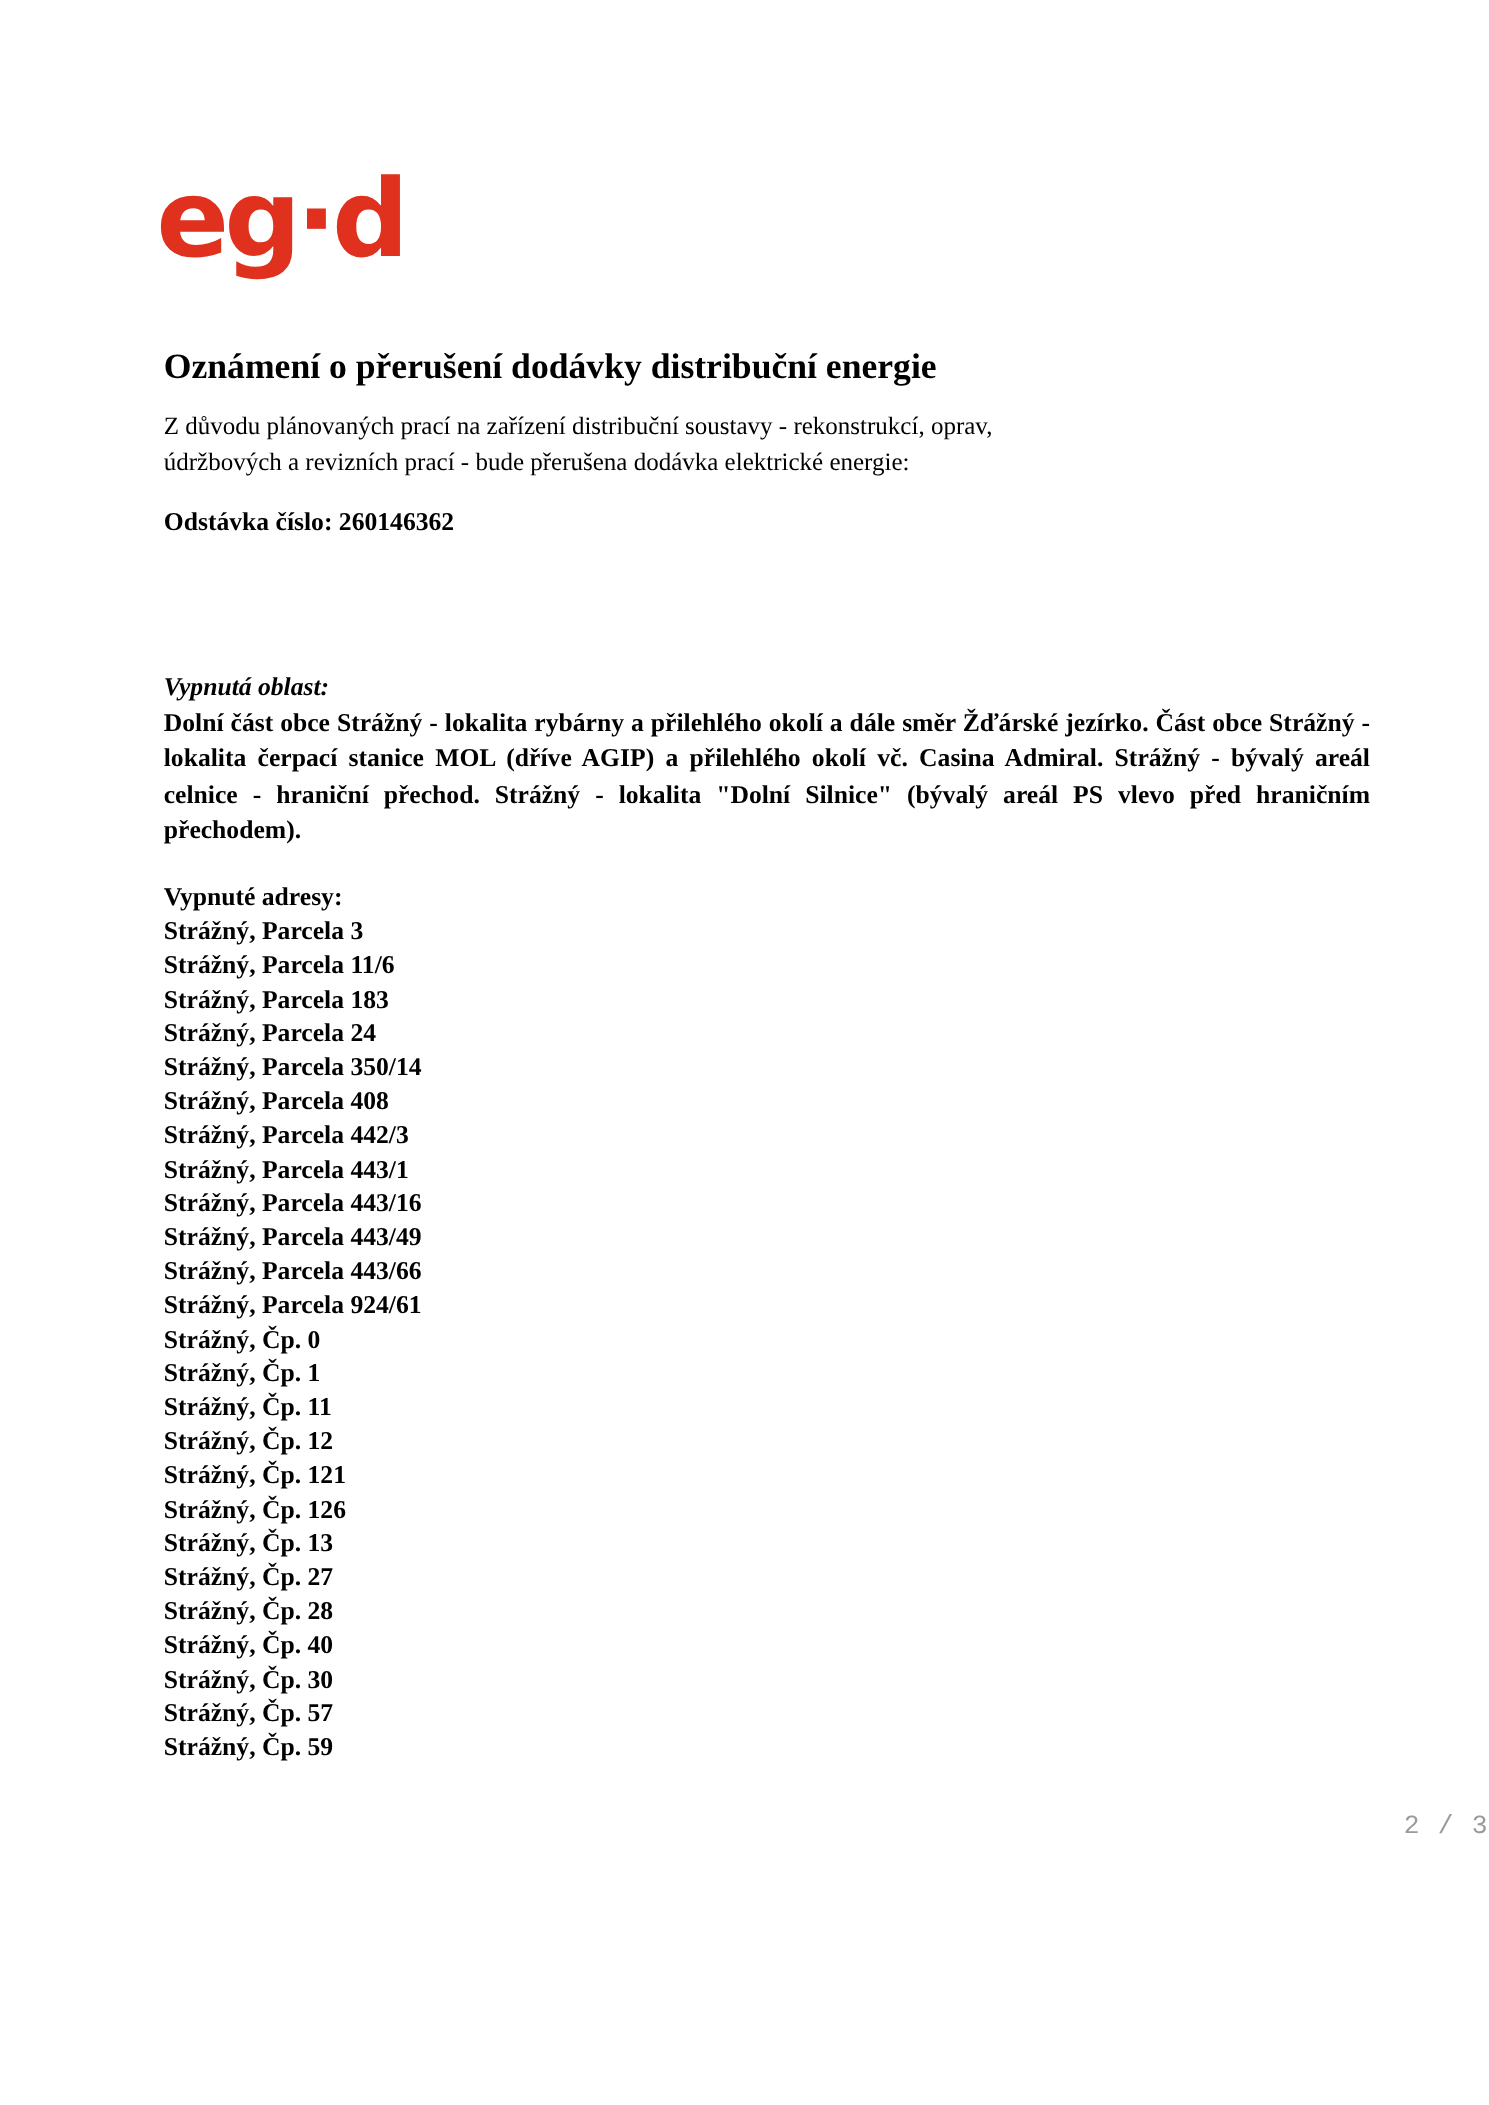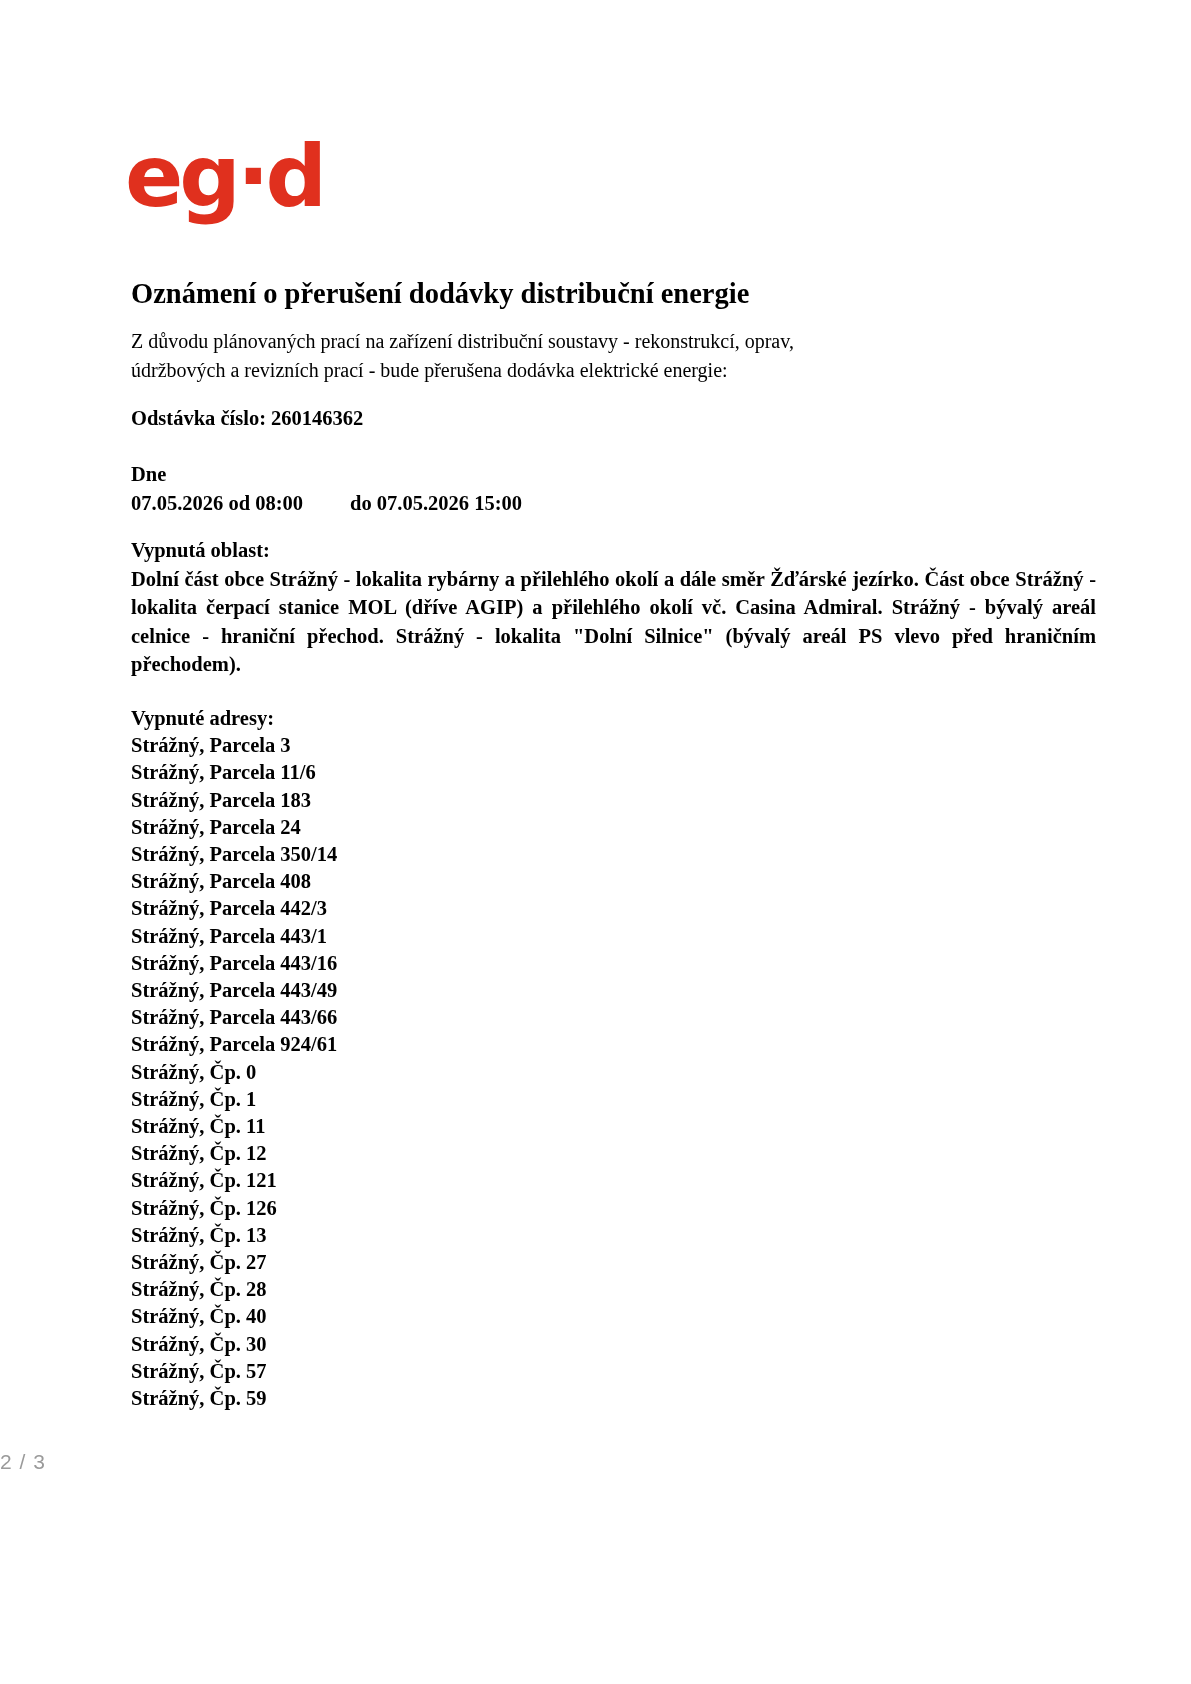--- a/index.html
+++ b/index.html
@@ -88,21 +88,21 @@
 
   .area-block {
     position: absolute;
     left: 131px;
     top: 536px;
     width: 965px;
     font-size: 20.5px;
     font-weight: bold;
     line-height: 28.5px;
   }
-  .area-label { white-space: nowrap; }
+  .area-label { white-space: nowrap; font-style: italic; }
   .area-text {
     text-align: justify;
     text-align-last: left;
   }
 
   .addr-block {
     position: absolute;
     left: 131px;
     top: 705px;
     font-size: 20.5px;
@@ -110,24 +110,24 @@
     line-height: 27.2px;
   }
   .addr-label { white-space: nowrap; }
   .addr-item { white-space: nowrap; }
 
   .page-footer {
     position: absolute;
     left: 0;
     top: 1450px;
     width: 1191px;
-    text-align: left;
+    text-align: right;
     font-size: 21px;
     color: #9a9a9a;
-    font-family: Liberation Sans, sans-serif;
+    font-family: Liberation Mono, monospace;
   }
   .page-footer span { letter-spacing: 1px; }
 </style>
 </head>
 <body>
 
 <div class="page">
 
   <div class="logo-wrap">
     <div class="logo-text">eg·d</div>
@@ -135,27 +135,20 @@
 
   <h1 class="doc-title">Oznámení o přerušení dodávky distribuční energie</h1>
 
   <div class="intro">
     <div>Z důvodu plánovaných prací na zařízení distribuční soustavy - rekonstrukcí, oprav,</div>
     <div>údržbových a revizních prací - bude přerušena dodávka elektrické energie:</div>
   </div>
 
   <div class="outage-number">Odstávka číslo: 260146362</div>
 
-  <div class="date-block">
-    <div class="dne-label">Dne</div>
-    <div class="date-row">
-      <span class="date-from">07.05.2026 od 08:00</span>
-      <span class="date-to">do 07.05.2026 15:00</span>
-    </div>
-  </div>
 
   <div class="area-block">
     <div class="area-label">Vypnutá oblast:</div>
     <div class="area-text">Dolní část obce Strážný - lokalita rybárny a přilehlého okolí a dále směr Žďárské jezírko. Část obce Strážný - lokalita čerpací stanice MOL (dříve AGIP) a přilehlého okolí vč. Casina Admiral. Strážný - bývalý areál celnice - hraniční přechod. Strážný - lokalita "Dolní Silnice" (bývalý areál PS vlevo před hraničním přechodem).</div>
   </div>
 
   <div class="addr-block">
     <div class="addr-label">Vypnuté adresy:</div>
     <div>
         <div class="addr-item">Strážný, Parcela 3</div>

